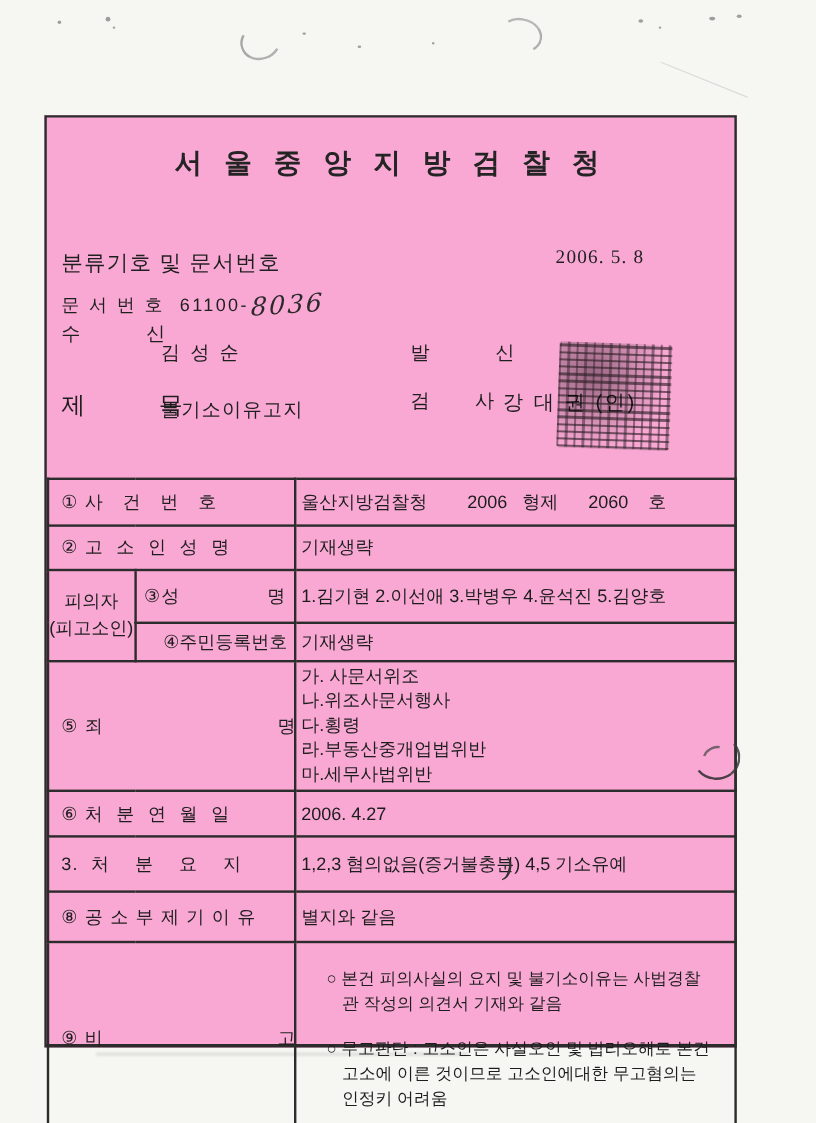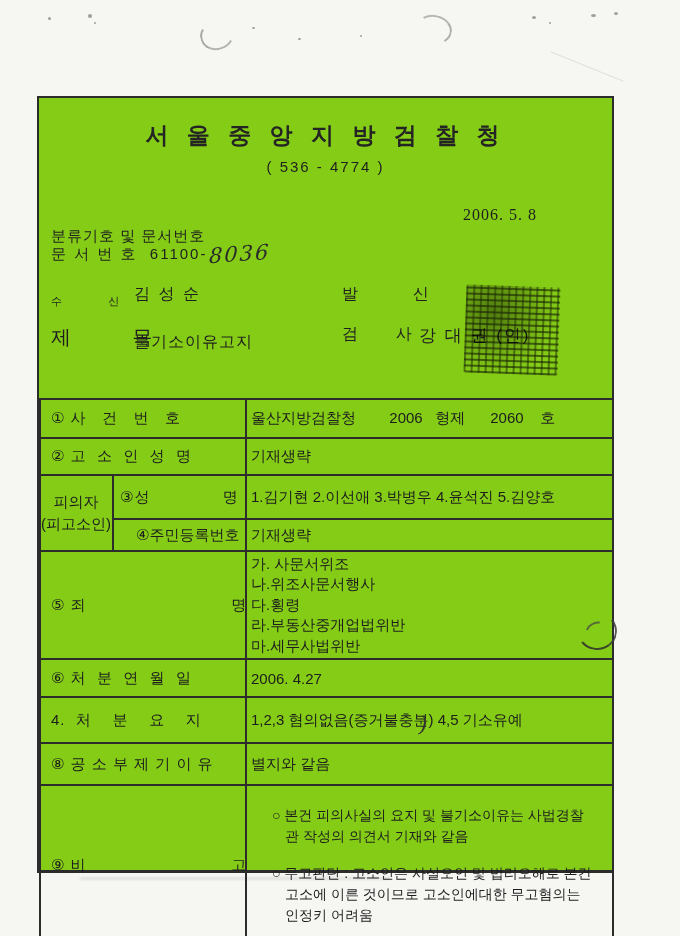--- a/index.html
+++ b/index.html
@@ -15,34 +15,34 @@
   .pen-c1{left:200px;top:20px;width:30px;height:26px;border-left-color:#6a6a6a;border-bottom-color:#7a7a7a;transform:rotate(-18deg);opacity:.55;}
   .pen-c2{left:416px;top:15px;width:32px;height:25px;border-top-color:#7a7a7a;border-right-color:#6a6a6a;transform:rotate(12deg);opacity:.5;}
   .pen-arc{left:577px;top:612px;width:36px;height:34px;border-bottom-color:#2e2e2e;border-right-color:#3a3a3a;transform:rotate(6deg);opacity:.85;z-index:5;}
   .pen-arc2{left:585px;top:622px;width:18px;height:14px;border-top-color:#444;transform:rotate(-30deg);opacity:.7;z-index:5;}
   .faint-line{position:absolute;left:548px;top:66px;width:78px;height:1px;background:#8a8a8a;opacity:.25;transform:rotate(22deg);}
   .smear{position:absolute;left:80px;top:877px;width:310px;height:3px;background:#9a9a9a;opacity:.22;filter:blur(1px);}
   
   .doc{
     position:absolute;left:37px;top:96px;width:577px;height:777px;
     box-sizing:border-box;border:2px solid #2c2c2c;border-bottom-width:3px;
-    background:#84cc16;
+    background:#f9a8d4;
   }
   .abs{position:absolute;white-space:pre;}
   .doc-title{top:22px;left:0;width:100%;text-align:center;font-size:23px;font-weight:bold;letter-spacing:6px;color:#242424;}
   .doc-phone{top:60px;left:0;width:100%;text-align:center;font-size:15px;letter-spacing:2px;}
-  .class-label{top:109px;left:12px;font-size:15px;letter-spacing:1px;margin-top:20px;}
+  .class-label{top:109px;left:12px;font-size:18px;letter-spacing:1px;}
   .class-date{top:108px;left:424px;font-size:16px;letter-spacing:1px;font-family:Liberation Serif, serif;}
   .docno{top:142px;left:12px;font-size:15px;letter-spacing:2px;}
   .hand{
     display:inline-block;font-family:"DejaVu Serif","Liberation Serif",serif;
     font-style:italic;font-size:21px;letter-spacing:2px;color:#2a2a2a;
     transform:rotate(-4deg) skewX(-7deg);position:relative;top:2px;left:2px;
   }
-  .recv-label{top:196px;left:12px;font-size:11px;letter-spacing:4px;}
+  .recv-label{top:170px;left:12px;font-size:16px;letter-spacing:4px;}
   .recv-value{top:186px;left:95px;font-size:16px;letter-spacing:2px;}
   .send-label{top:186px;left:303px;font-size:16px;letter-spacing:4px;}
   .send-value{top:186px;left:388px;font-size:16px;}
   .subj-label{top:226px;left:12px;font-size:20px;letter-spacing:4px;}
   .subj-value{top:234px;left:95px;font-size:16px;letter-spacing:1px;}
   .pros-label{top:226px;left:303px;font-size:16px;letter-spacing:4px;}
   .pros-value{top:226px;left:380px;font-size:17px;letter-spacing:2px;}
   .stamp{
     position:absolute;left:426px;top:188px;width:94px;height:88px;
     transform:rotate(2deg);opacity:.82;mix-blend-mode:multiply;border-radius:3px;
@@ -88,21 +88,20 @@
 <span class="pen-circle pen-c1"></span>
 <span class="pen-circle pen-c2"></span>
 <span class="pen-circle pen-arc"></span>
 <span class="pen-circle pen-arc2"></span>
 <span class="faint-line"></span>
 <span class="smear"></span>
 
 <div class="doc">
 
   <div class="abs doc-title">서 울 중 앙 지 방 검 찰 청</div>
-  <div class="abs doc-phone">( 536 - 4774 )</div>
 
   <div class="abs class-label">분류기호 및 문서번호</div>
   <div class="abs class-date">2006. 5. 8</div>
 
   <div class="abs docno"><span>문 서 번 호  61100-</span><span class="hand">8036</span></div>
 
   <div class="abs recv-label">수      신</div>
   <div class="abs recv-value">김 성 순</div>
   <div class="abs send-label">발      신</div>
 
@@ -145,21 +144,21 @@
         <div class="crime-line">다.횡령</div>
         <div class="crime-line">라.부동산중개업법위반</div>
         <div class="crime-line">마.세무사법위반</div>
       </td>
     </tr>
     <tr>
       <td class="lbl" colspan="2" style="height:34px;">⑥ 처  분  연  월  일</td>
       <td class="val">2006. 4.27</td>
     </tr>
     <tr>
-      <td class="lbl" colspan="2" style="height:42px;">4.  처    분    요    지</td>
+      <td class="lbl" colspan="2" style="height:42px;">3.  처    분    요    지</td>
       <td class="val">1,2,3 혐의없음(증거불충분) 4,5 기소유예</td>
     </tr>
     <tr>
       <td class="lbl" colspan="2" style="height:38px;">⑧ 공 소 부 제 기 이 유</td>
       <td class="val">별지와 같음</td>
     </tr>
     <tr>
       <td class="lbl" colspan="2" style="height:84px;">⑨ 비                            고</td>
       <td class="val notecell">
         <p class="note-p">○ 본건 피의사실의 요지 및 불기소이유는 사법경찰관 작성의 의견서 기재와 같음</p>

